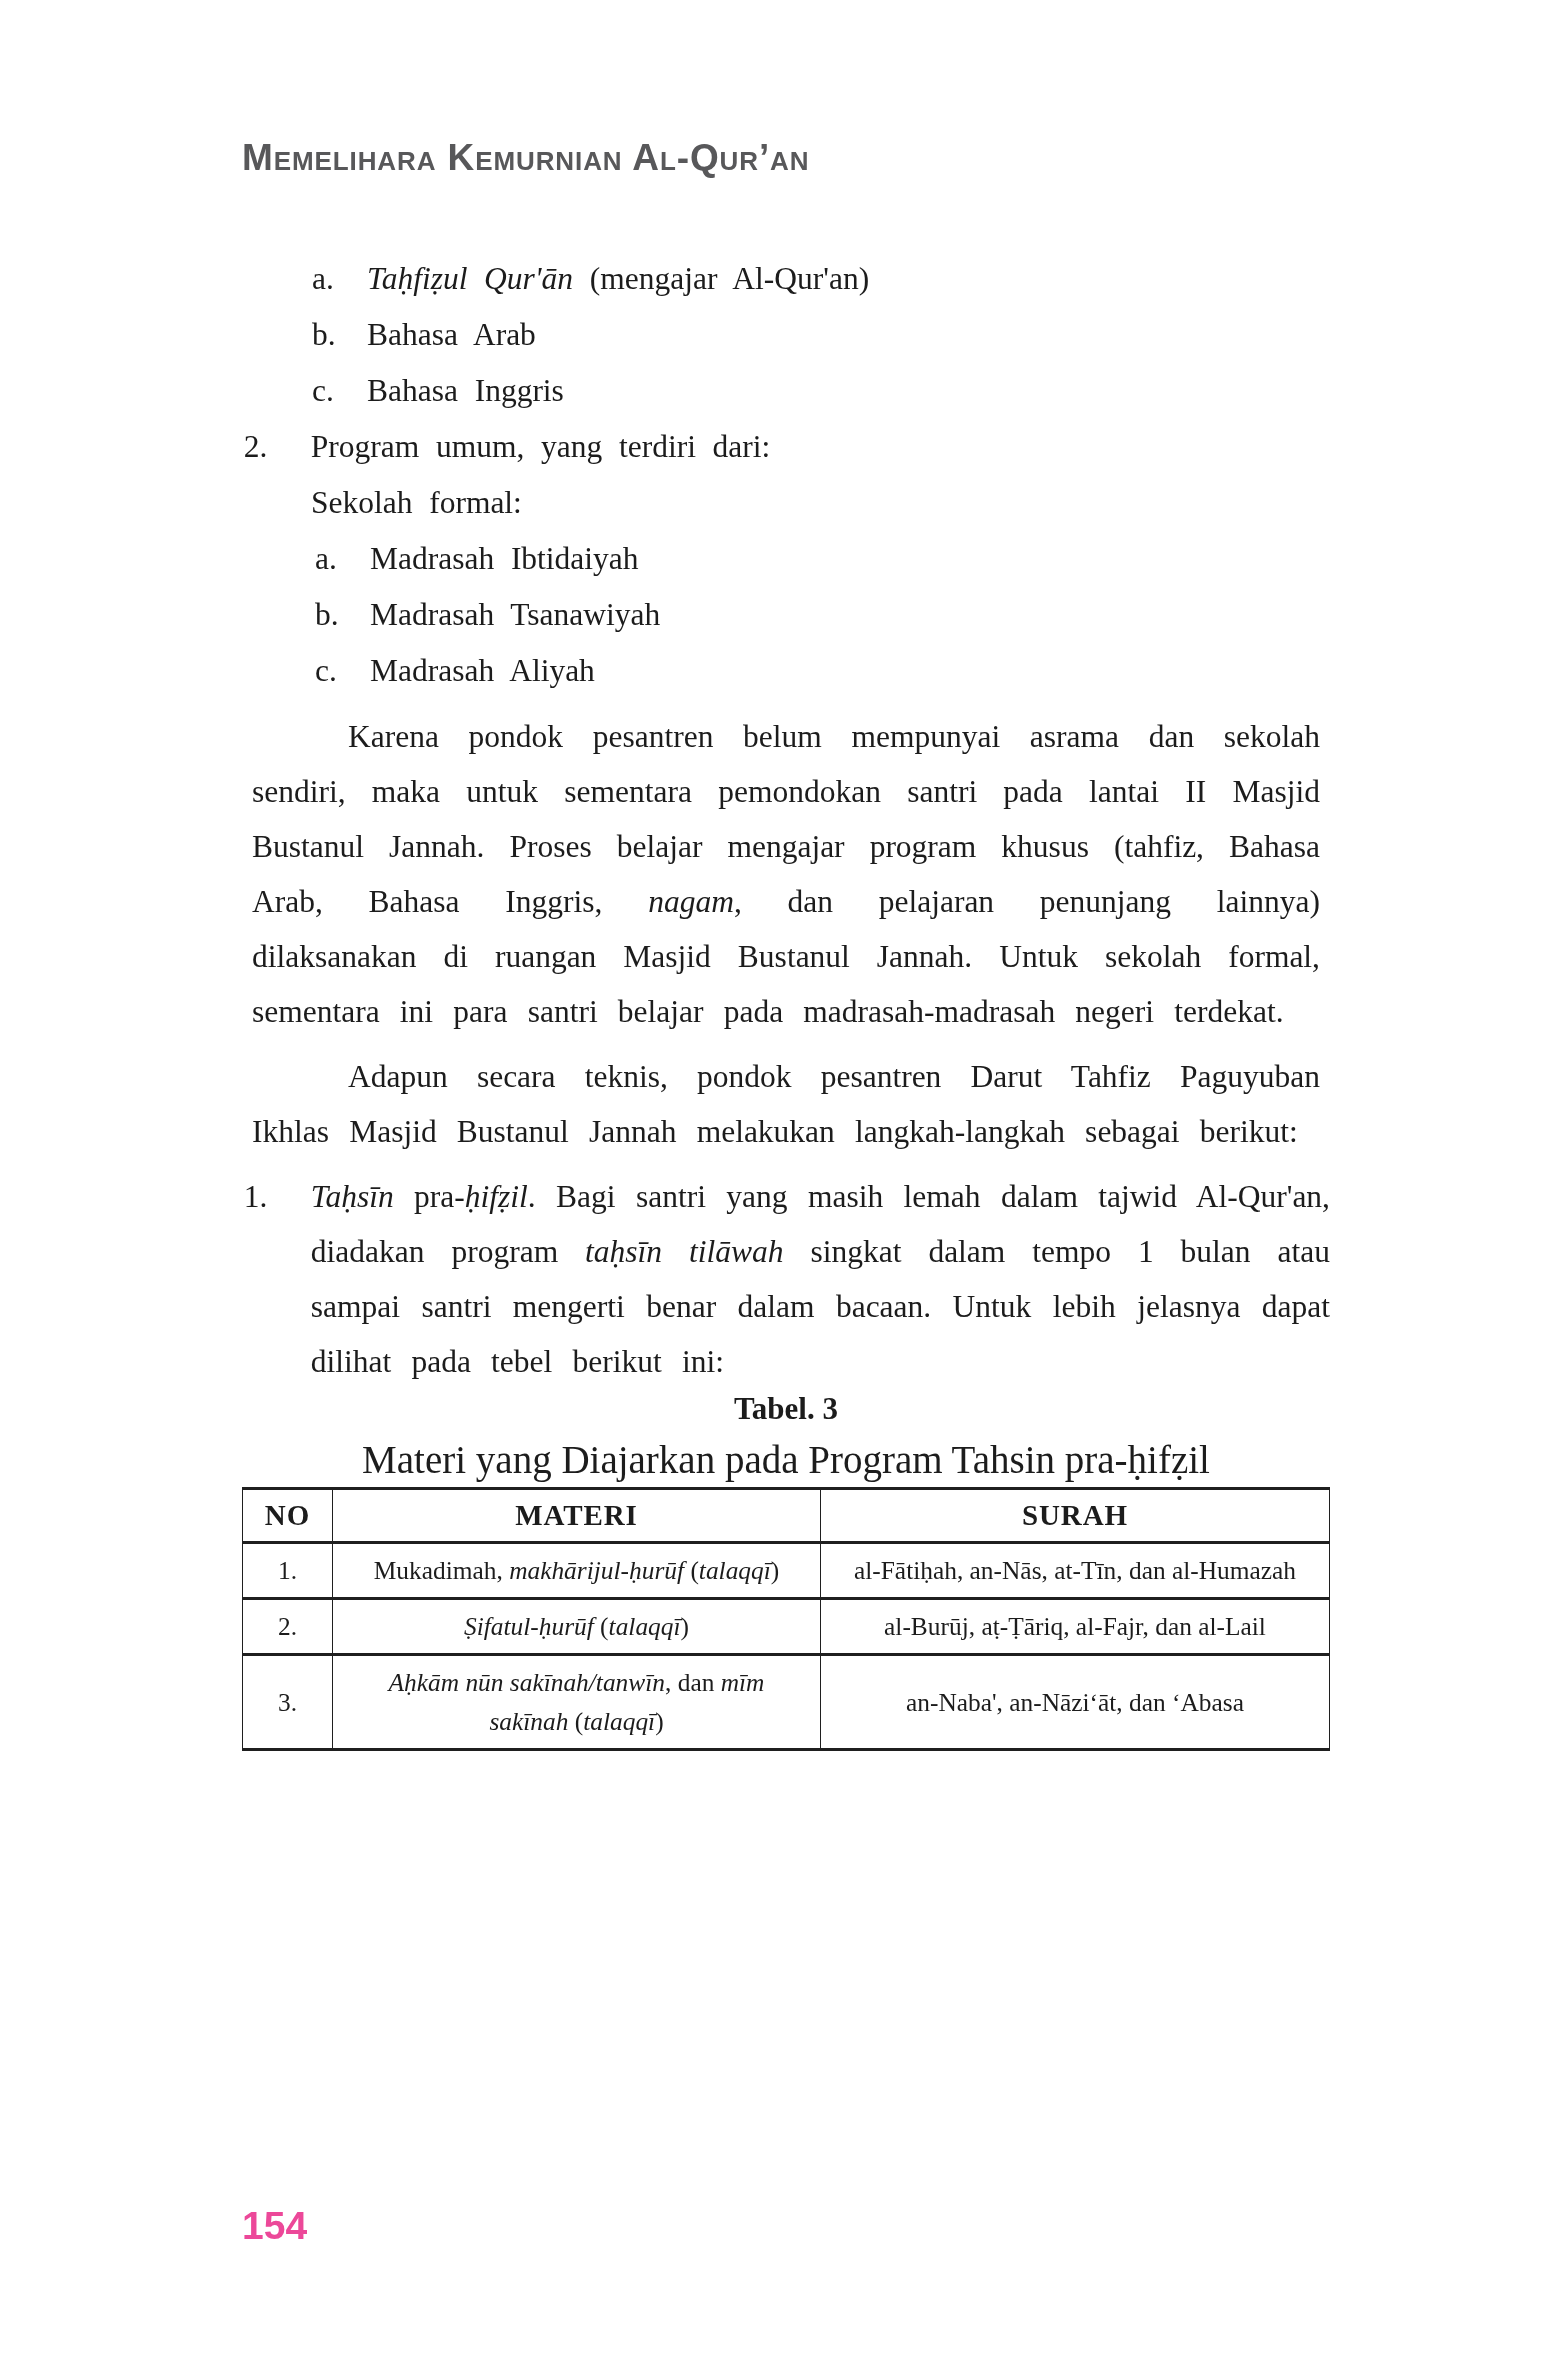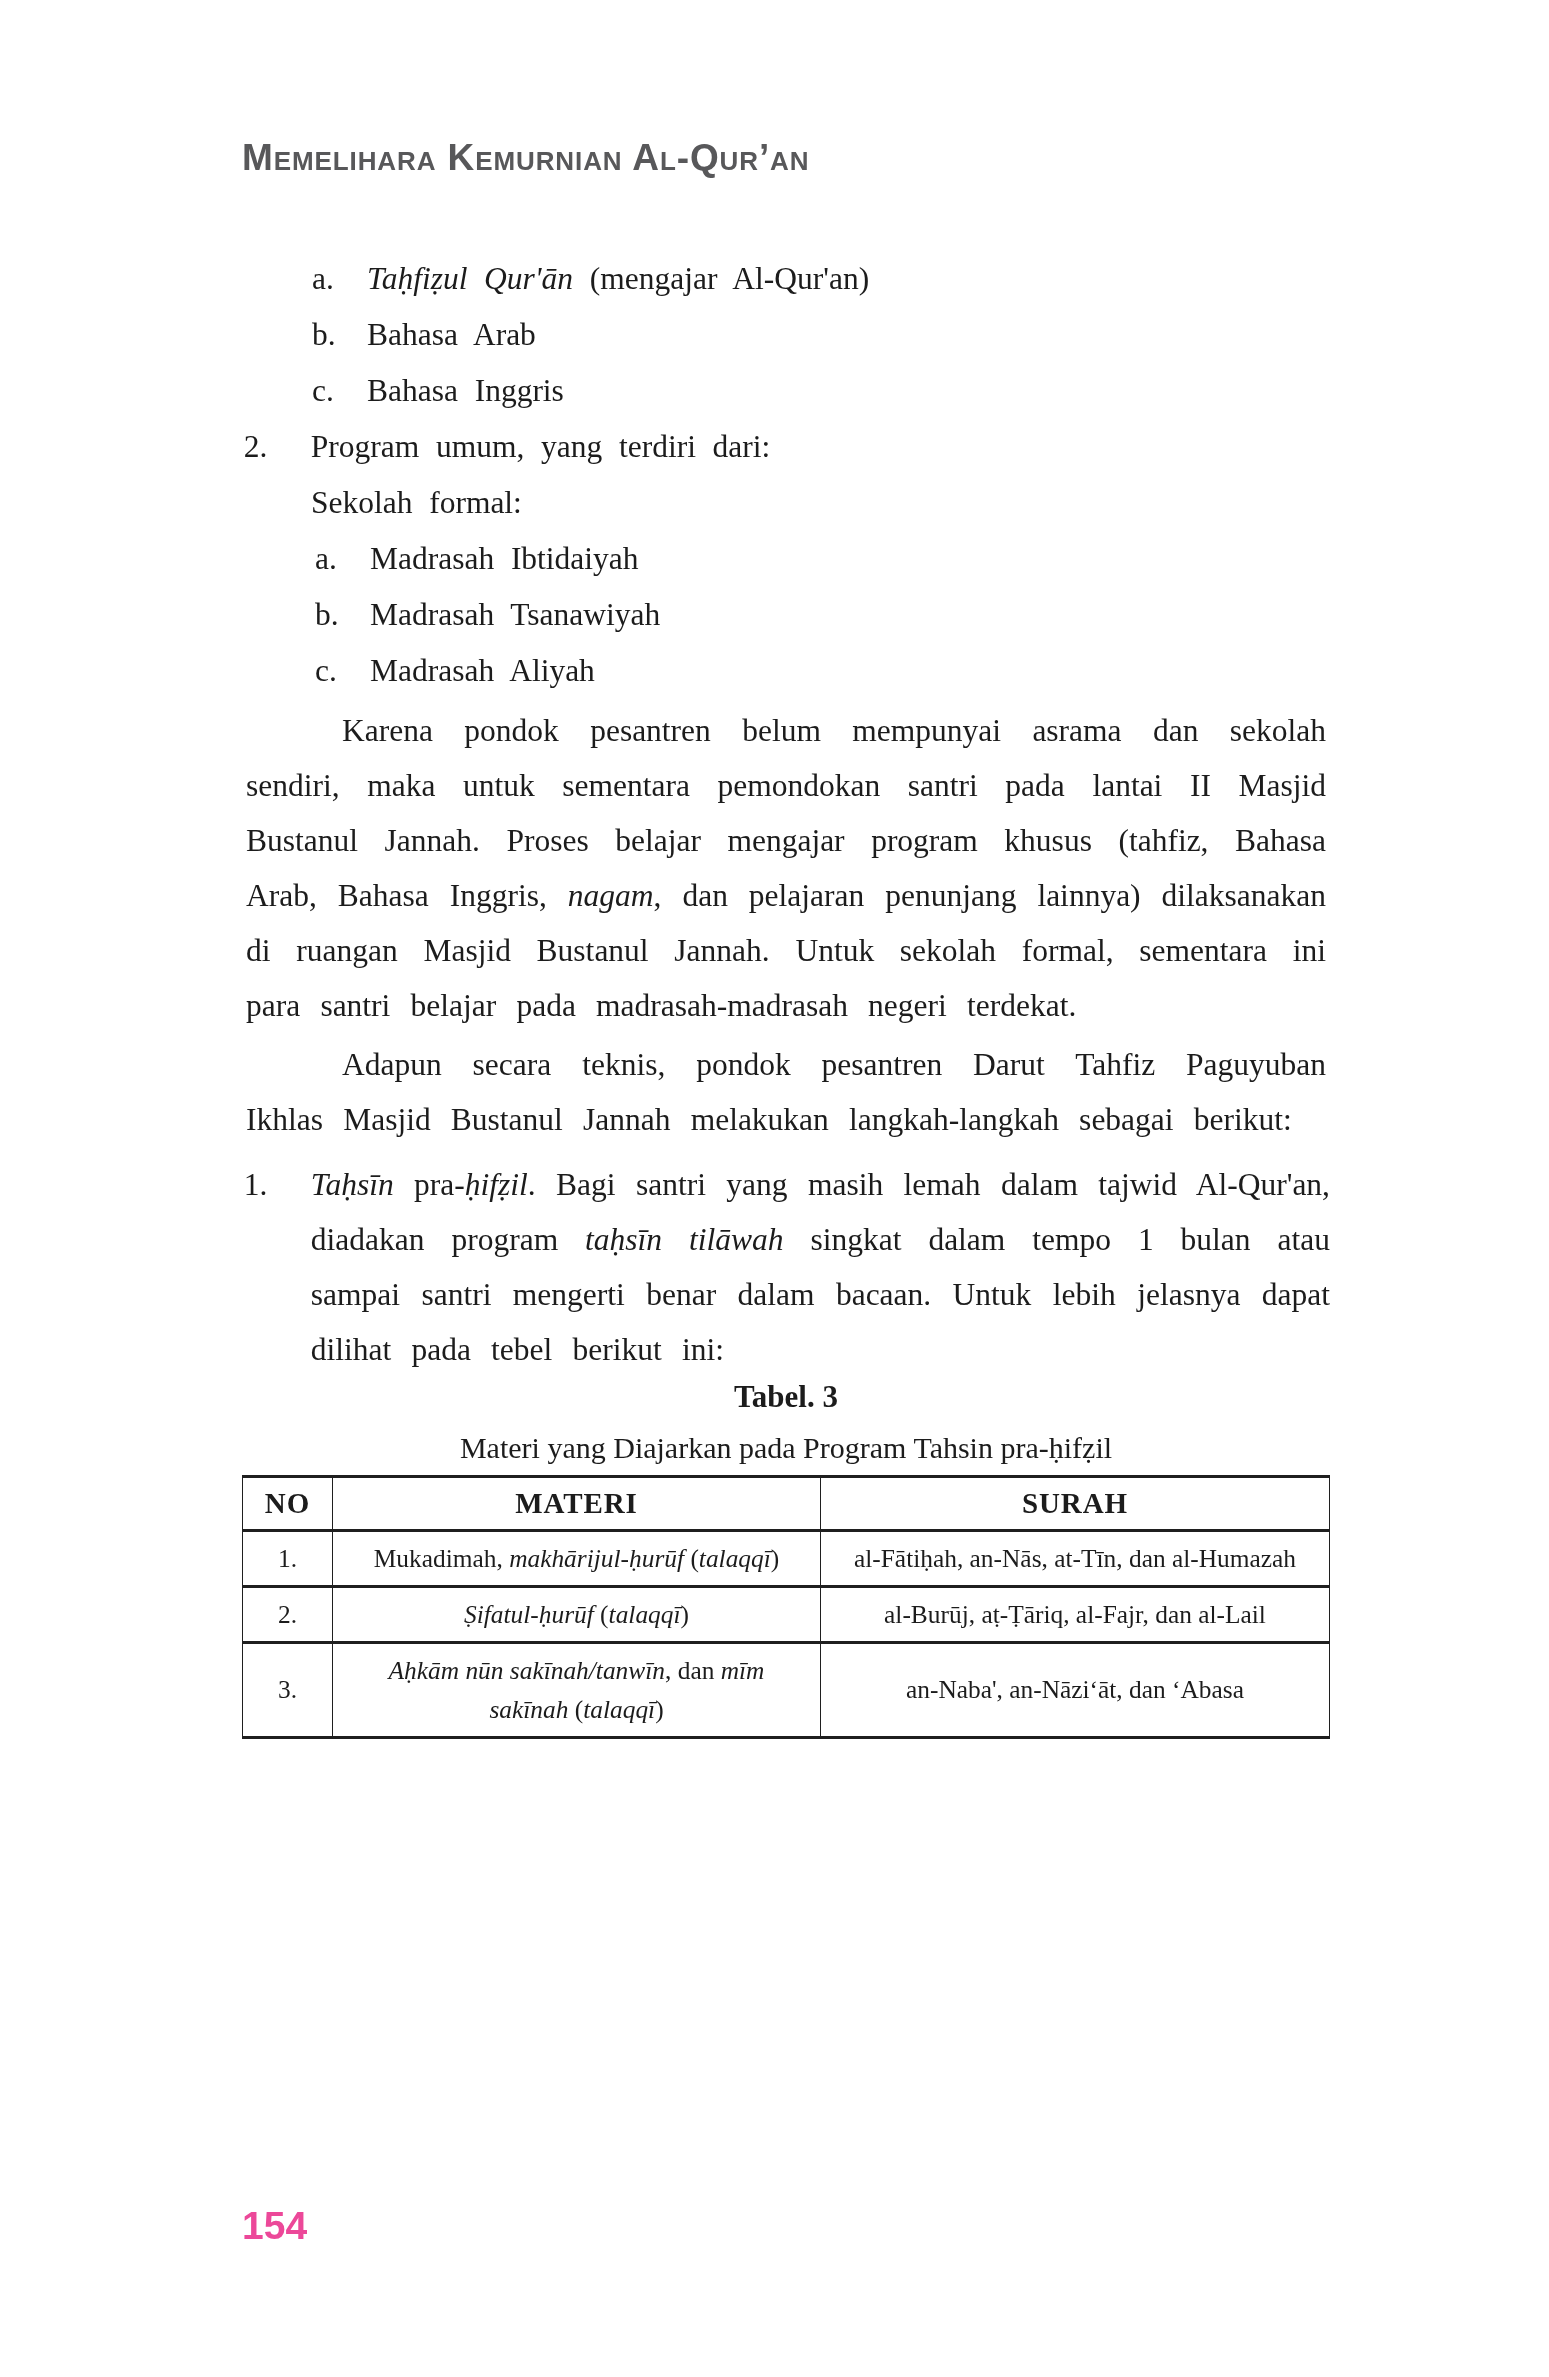--- a/index.html
+++ b/index.html
@@ -24,31 +24,31 @@
   .bodytext{font-size:31.5px;word-spacing:8.8px;}
   .list-a{margin-top:74px;}
   .row{display:flex;line-height:56px;}
   .row .lab{flex:0 0 55px;}
   .row .lab2{flex:0 0 67px;}
   .ind-a{padding-left:70px;}
   .ind-b{padding-left:73px;}
   .item2{padding-left:1.8px;}
   .sekolah{padding-left:69px;line-height:56px;}
   p.para{
-    margin:4px;text-align:justify;text-indent:96px;
+    margin:10px;text-align:justify;text-indent:96px;
     line-height:55px;word-spacing:12.3px;
   }
   .p1{margin-top:70px;}
   .p2{margin-top:30px;}
   .step{margin-top:9.6px;display:flex;}
   .step .lab2{flex:0 0 67px;padding-left:1.8px;line-height:55px;}
   .step .stext{flex:1;text-align:justify;line-height:55px;word-spacing:12.3px;margin:0;}
   .it{font-style:italic;}
   .tbl-title{text-align:center;font-size:31px;font-weight:bold;line-height:40px;}
-  .tbl-caption{margin-top:12.3px;text-align:center;font-size:30px;line-height:37px;}
+  .tbl-caption{margin-top:12.3px;text-align:center;font-size:39px;line-height:37px;}
   table.materi{
     margin-top:8.8px;width:100%;border-collapse:collapse;
     table-layout:fixed;
   }
   table.materi col.c-no{width:90px;}
   table.materi col.c-materi{width:488px;}
   table.materi th,table.materi td{
     border:1.8px solid #1f1f1f;
     border-top-width:3.5px;border-bottom-width:3.5px;
     text-align:center;vertical-align:middle;

